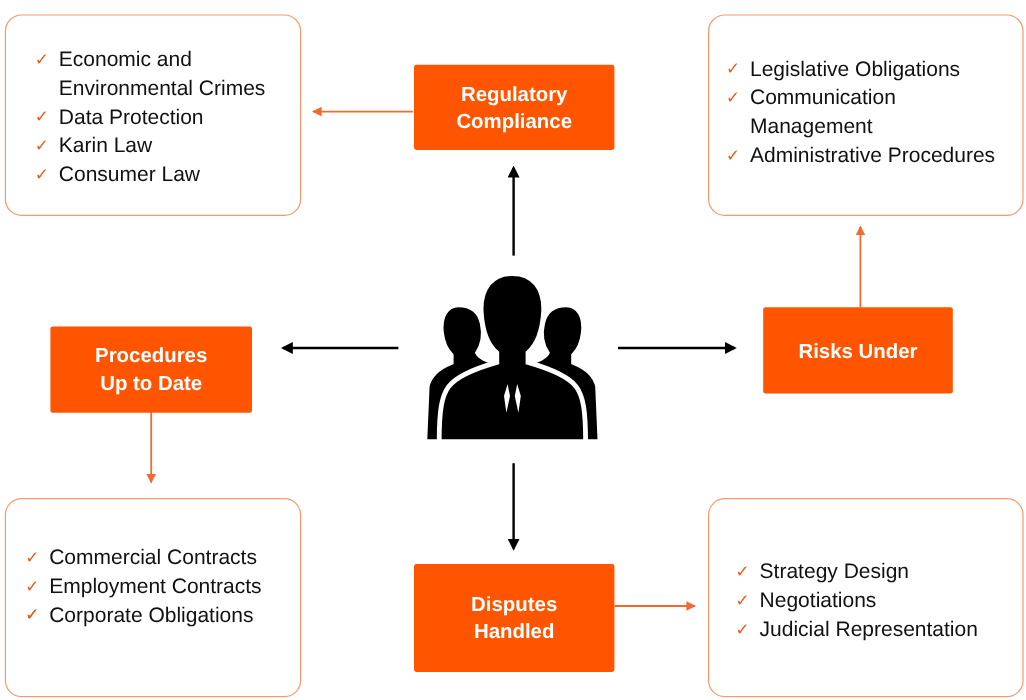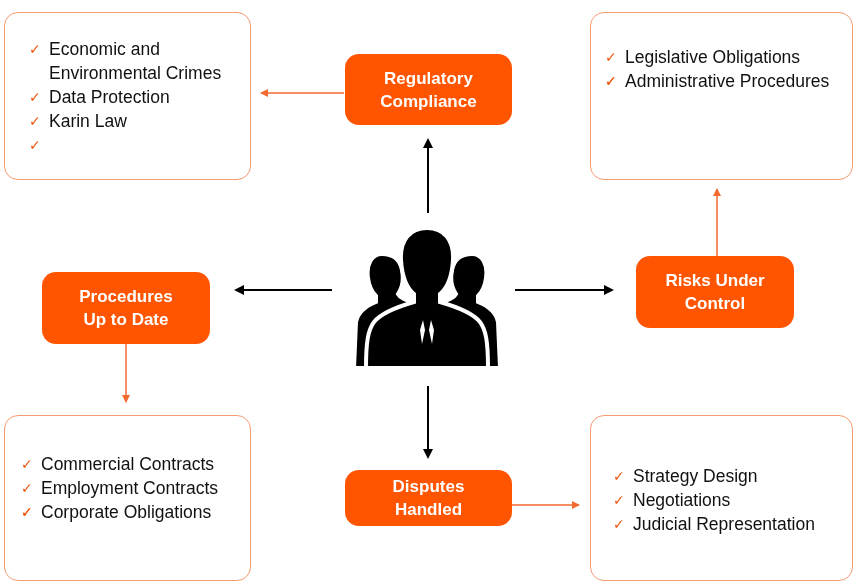--- a/index.html
+++ b/index.html
@@ -2,21 +2,21 @@
 <html><head>
 <meta charset="utf-8">
 <style>
   html, body { margin: 0; padding: 0; background: #ffffff; }
   body { width: 855px; height: 583px; position: relative; overflow: hidden;
          font-family: "Liberation Sans", "DejaVu Sans", sans-serif; }
   .list-box { position: absolute; border: 1.5px solid #f59a70; border-radius: 14px; background: #fff; box-sizing: border-box; }
   .list-box ul { list-style: none; margin: 0; padding: 0; }
   .list-box li { position: relative; font-size: 17.5px; line-height: 24px; color: #111; padding-left: 22px; }
   .list-box li .check { position: absolute; left: 2px; top: 0; color: #f05a14; font-size: 14px; font-weight: bold; }
-  .pill { position: absolute; background: #ff5500; border-radius: 14px; color: #fff; font-weight: bold; font-size: 17px; line-height: 23px;
+  .pill { position: absolute; background: #ff5500; border-radius: 2px; color: #fff; font-weight: bold; font-size: 17px; line-height: 23px;
           display: flex; align-items: center; justify-content: center; text-align: center; box-sizing: border-box; }
   .pill span { display: block; }
   svg.connectors { position: absolute; left: 0; top: 0; width: 855px; height: 583px; pointer-events: none; }
   .people { position: absolute; left: 352px; top: 222px; width: 150px; height: 150px; }
 </style>
 </head>
 <body>
 
 <svg class="connectors" viewBox="0 0 855 583">
   <defs>
@@ -37,28 +37,28 @@
   <line x1="126" y1="328" x2="126" y2="402" stroke="#f26a30" stroke-width="1.5" marker-end="url(#ah-org)"></line>
   <line x1="717" y1="256" x2="717" y2="189" stroke="#f26a30" stroke-width="1.5" marker-end="url(#ah-org)"></line>
   <line x1="512" y1="505" x2="579" y2="505" stroke="#f26a30" stroke-width="1.5" marker-end="url(#ah-org)"></line>
 </svg>
 
 <div class="list-box" style="left:4px; top:12px; width:247px; height:168px; padding:24px 0 0 22px;">
   <ul>
     <li><span class="check">✓</span><span>Economic and Environmental Crimes</span></li>
     <li><span class="check">✓</span><span>Data Protection</span></li>
     <li><span class="check">✓</span><span>Karin Law</span></li>
-    <li><span class="check">✓</span></li>
+    <li><span class="check">✓</span><span>Consumer Law</span></li>
   </ul>
 </div>
 
 <div class="list-box" style="left:590px; top:12px; width:263px; height:168px; padding:32px 0 0 12px;">
   <ul style="width:232px;">
     <li><span class="check">✓</span><span>Legislative Obligations</span></li>
-    <li><span class="check">✓</span></li>
+    <li><span class="check">✓</span><span>Communication Management</span></li>
     <li><span class="check">✓</span><span>Administrative Procedures</span></li>
   </ul>
 </div>
 
 <div class="list-box" style="left:4px; top:415px; width:247px; height:166px; padding:36px 0 0 14px;">
   <ul>
     <li><span class="check">✓</span><span>Commercial Contracts</span></li>
     <li><span class="check">✓</span><span>Employment Contracts</span></li>
     <li><span class="check">✓</span></li>
     <li><span class="check">✓</span><span>Corporate Obligations</span></li>
@@ -83,25 +83,24 @@
 <div class="pill" style="left:42px; top:272px; width:168px; height:72px;">
   <div>
     <span>Procedures</span>
     <span>Up to Date</span>
   </div>
 </div>
 
 <div class="pill" style="left:636px; top:256px; width:158px; height:72px;">
   <div>
     <span>Risks Under</span>
-    <span>Control</span>
   </div>
 </div>
 
-<div class="pill" style="left:345px; top:470px; width:167px; height:56px;">
+<div class="pill" style="left:345px; top:470px; width:167px; height:90px;">
   <div>
     <span>Disputes</span>
     <span>Handled</span>
   </div>
 </div>
 
 <svg class="people" viewBox="0 0 150 150">
 
   <g fill="#000" stroke="#fff" stroke-width="4">
     <path d="M30,32 C20,32 14,42 16,56 C17,64 20,70 24,74 L24,80 C14,84 6,90 4,100 L2,146 L60,146 L60,80 C54,78 48,76 46,72 C50,66 52,58 50,48 C48,38 42,32 30,32 Z"></path>

